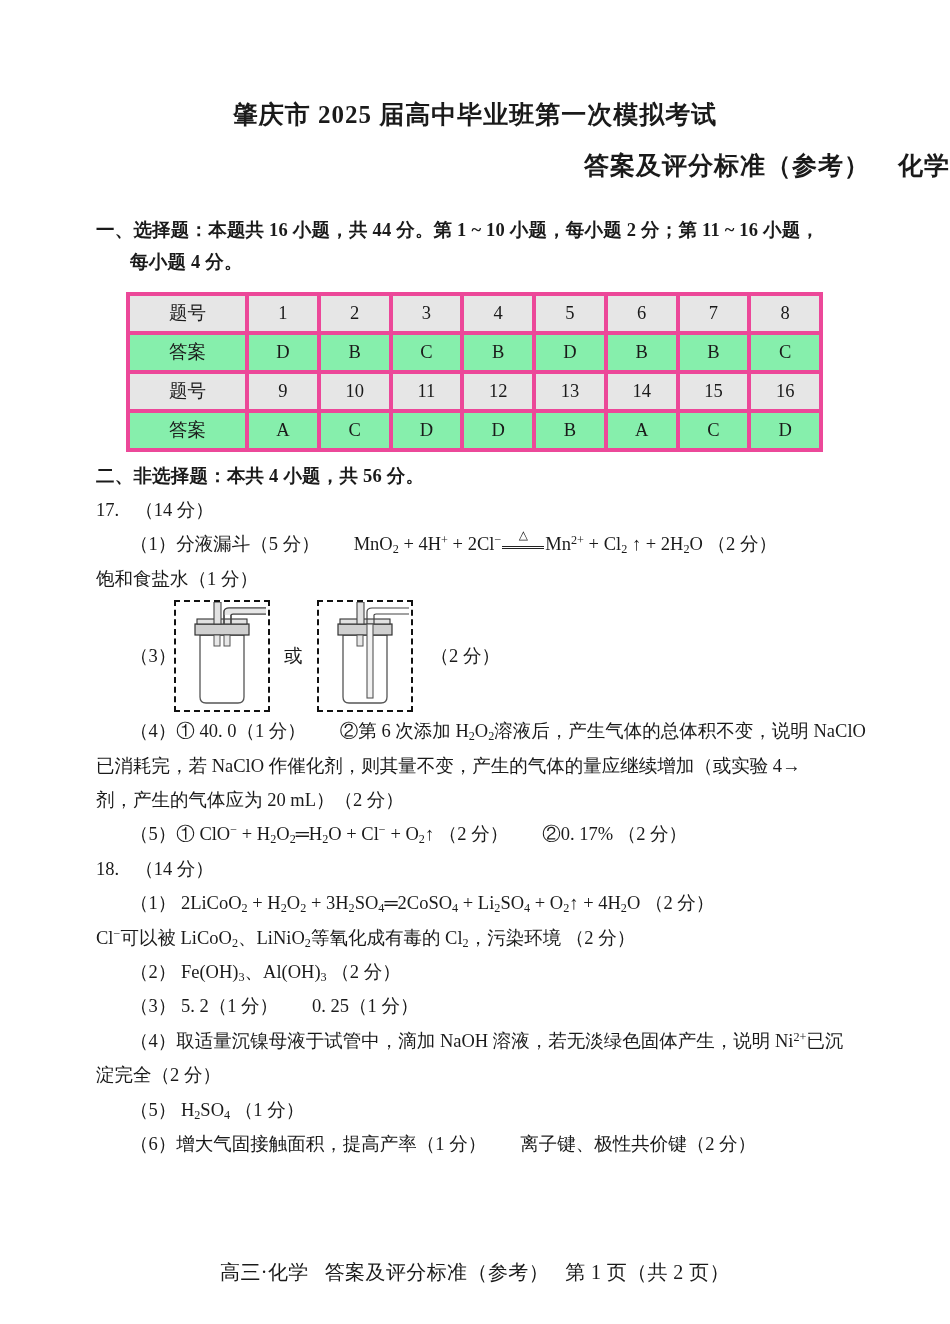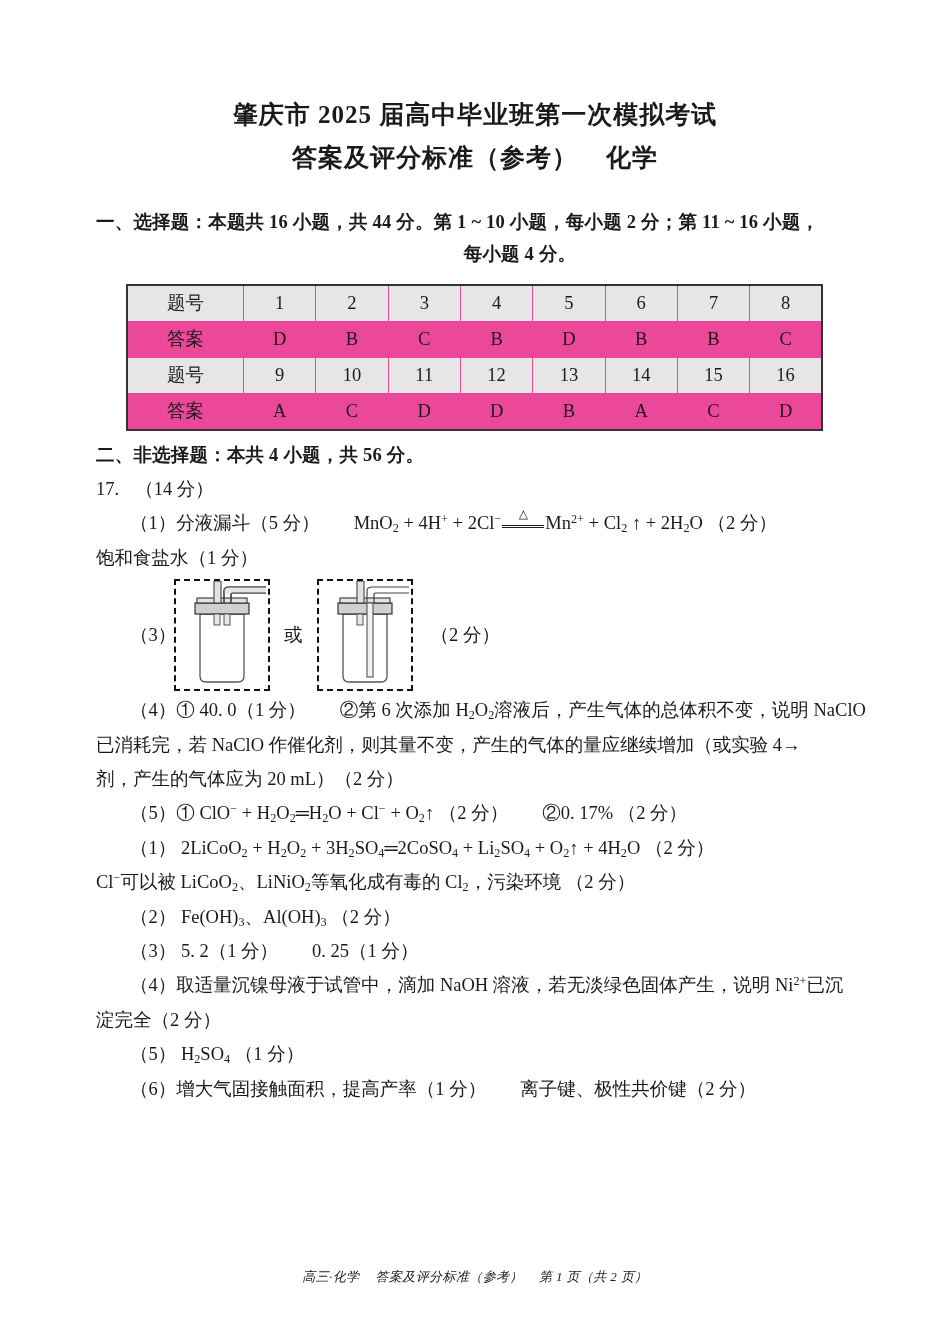--- a/index.html
+++ b/index.html
@@ -33,21 +33,22 @@
     font-size: 25px;
     font-weight: bold;
     letter-spacing: 1px;
     line-height: 1.55;
   }
   .title-sub {
     font-size: 25px;
     font-weight: bold;
     letter-spacing: 1px;
     line-height: 1.55;
-    margin-top: 4px;
+    margin-top: 12px;
+    text-align: right;
   }
   .title-sub .gap {
     display: inline-block;
     width: 28px;
   }
 
   
   .content {
     margin-top: 28px;
     padding-left: 96px;
@@ -56,21 +57,20 @@
     line-height: 1.78;
   }
   .section-head {
     font-weight: bold;
     font-size: 18.5px;
     letter-spacing: 0.2px;
   }
   .hang {
     text-indent: 0;
     padding-left: 34px;
-    text-align: center;
   }
   .para {
     margin: 0;
     font-size: 18.5px;
     line-height: 1.86;
     text-align: justify;
   }
   .qnum {
     margin: 0;
     font-size: 18.5px;
@@ -94,35 +94,35 @@
   .table-wrap {
     margin: 13px 0 8px 30px;
   }
   table.answers {
     border-collapse: collapse;
     width: 697px;
     table-layout: fixed;
     border: 2px solid #333;
   }
   table.answers td {
-    border: 1px solid #ec4899;
+    border: 4px solid #ec4899;
     height: 31px;
     text-align: center;
     vertical-align: middle;
     font-size: 18.5px;
     font-family: "Liberation Serif", serif;
   }
   table.answers td.label {
     width: 113px;
   }
   tr.shaded td {
     background: #e6e6e6;
   }
   tr.plain td {
-    background: #ec4899;
+    background: #86efac;
   }
 
   
   .eqn {
     font-family: "Liberation Serif", serif;
     white-space: nowrap;
   }
   .cond-arrow {
     display: inline-block;
     position: relative;
@@ -181,23 +181,22 @@
     margin-left: 18px;
   }
 
   
   .footer {
     position: absolute;
     left: 0;
     right: 0;
     bottom: 38px;
     text-align: center;
-    font-size: 13px;
+    font-size: 20px;
     letter-spacing: 0.4px;
-    font-style: italic;
   }
   .footer .gap { display:inline-block; width: 16px; }
 </style>
 </head>
 <body>
 
 <div class="page">
 
   <div class="title-block">
     <div class="title-main">肇庆市 2025 届高中毕业班第一次模拟考试</div>
@@ -322,20 +321,23 @@
     <div class="para indent1">
       <span>（4）</span><span>① 40. 0（1 分）</span><span class="sp-lg"></span><span>②第 6 次添加 H</span><sub>2</sub>O<sub>2</sub><span>溶液后，产生气体的总体积不变，说明 NaClO</span>
     </div>
     <div class="para">已消耗完，若 NaClO 作催化剂，则其量不变，产生的气体的量应继续增加（或实验 4→</div>
     <div class="para">剂，产生的气体应为 20 mL）（2 分）</div>
 
     <div class="para indent1">
       <span>（5）</span><span>①</span>&nbsp;<span class="eqn">ClO<sup>−</sup> + H<sub>2</sub>O<sub>2</sub>═H<sub>2</sub>O + Cl<sup>−</sup> + O<sub>2</sub>↑</span>&nbsp;<span>（2 分）</span><span class="sp-lg"></span><span>②0. 17%</span>&nbsp;<span>（2 分）</span>
     </div>
 
+    <div class="qnum">
+      <span>18.</span><span class="sp"></span><span>（14 分）</span>
+    </div>
 
     <div class="para indent1">
       <span>（1）</span>&nbsp;<span class="eqn">2LiCoO<sub>2</sub> + H<sub>2</sub>O<sub>2</sub> + 3H<sub>2</sub>SO<sub>4</sub>═2CoSO<sub>4</sub> + Li<sub>2</sub>SO<sub>4</sub> + O<sub>2</sub>↑ + 4H<sub>2</sub>O</span>&nbsp;<span>（2 分）</span>
     </div>
     <div class="para">
       <span class="eqn">Cl<sup>−</sup></span>可以被 LiCoO<sub>2</sub>、LiNiO<sub>2</sub>等氧化成有毒的 Cl<sub>2</sub>，污染环境&nbsp;<span>（2 分）</span>
     </div>
 
     <div class="para indent1">
       <span>（2）</span>&nbsp;<span class="eqn">Fe(OH)<sub>3</sub>、Al(OH)<sub>3</sub></span>&nbsp;<span>（2 分）</span>

